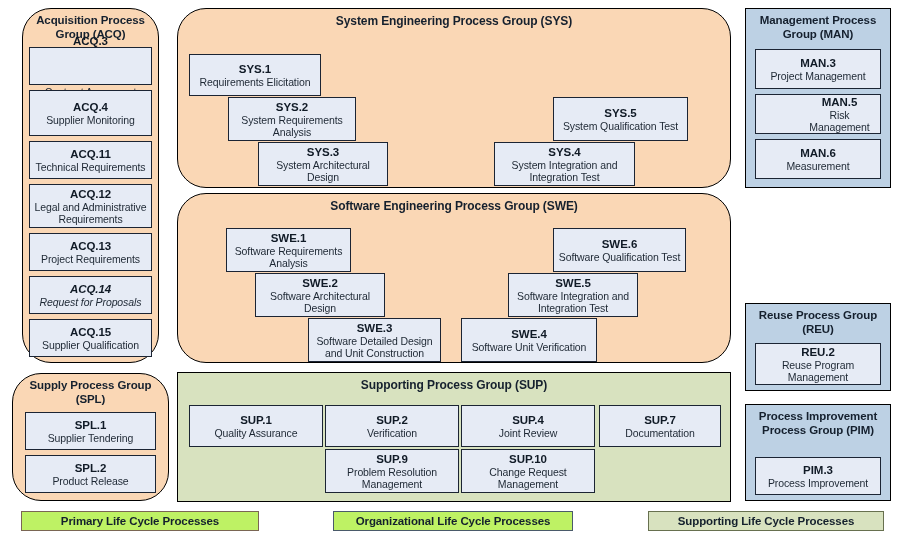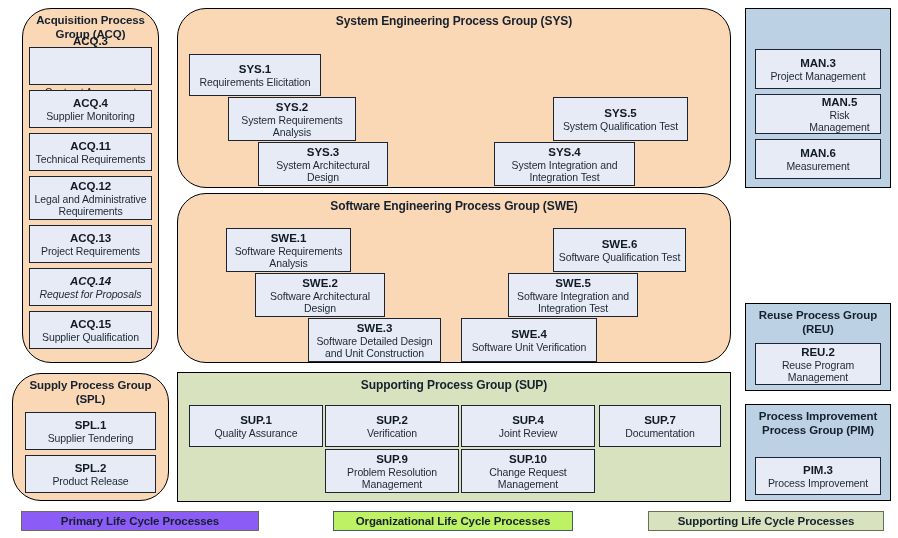--- a/index.html
+++ b/index.html
@@ -91,37 +91,37 @@
     box-sizing: border-box;
     border: 1.5px solid #4a4a4a;
     display: flex;
     align-items: center;
     justify-content: center;
     font-weight: bold;
     font-size: 11.5px;
     color: #14202d;
     letter-spacing: -0.1px;
   }
-  .legend-item.primary { background: #8b5cf6; border-color: #7a6654; }
+  .legend-item.primary { background: #bef264; border-color: #7a6654; }
   .legend-item.org     { background: #bef264; border-color: #4a5a6a; }
   .legend-item.support { background: #d8e2bf; border-color: #67704f; }
 </style>
 </head>
 <body>
 
 <div id="canvas">
 
   <div class="group primary" style="left:22px; top:8px; width:137px; height:355px;">
     <div class="group-title">Acquisition Process Group (ACQ)</div>
     <div class="stack" style="top:38px;">
       <div class="pbox flow" style="height:38px;gap:38px;">
         <div class="pid">ACQ.3</div>
         <div class="pname">Contract Agreement</div>
       </div>
-      <div class="pbox flow" style="height:38px;text-align:center;">
+      <div class="pbox flow" style="height:46px;text-align:center;">
         <div class="pid">ACQ.4</div>
         <div class="pname">Supplier Monitoring</div>
       </div>
       <div class="pbox flow" style="height:38px;">
         <div class="pid">ACQ.11</div>
         <div class="pname">Technical Requirements</div>
       </div>
       <div class="pbox flow" style="height:44px;">
         <div class="pid">ACQ.12</div>
         <div class="pname">Legal and Administrative Requirements</div>
@@ -242,20 +242,21 @@
       <div class="pid">SUP.9</div>
       <div class="pname">Problem Resolution Management</div>
     </div>
     <div class="pbox" style="left:283px; top:76px; width:134px; height:44px;">
       <div class="pid">SUP.10</div>
       <div class="pname">Change Request Management</div>
     </div>
   </div>
 
   <div class="group org" style="left:745px; top:8px; width:146px; height:180px;">
+    <div class="group-title">Management Process Group (MAN)</div>
     <div class="stack" style="top:40px; left:9px; right:9px;">
       <div class="pbox flow" style="height:40px;">
         <div class="pid">MAN.3</div>
         <div class="pname">Project Management</div>
       </div>
       <div class="pbox flow" style="height:40px;padding-left:46px;">
         <div class="pid">MAN.5</div>
         <div class="pname">Risk Management</div>
       </div>
       <div class="pbox flow" style="height:40px;">

